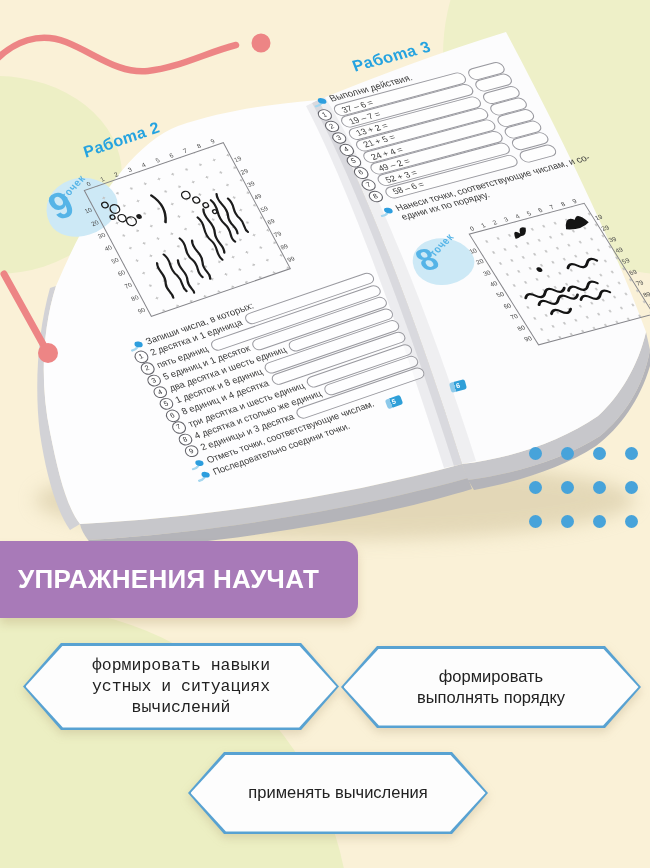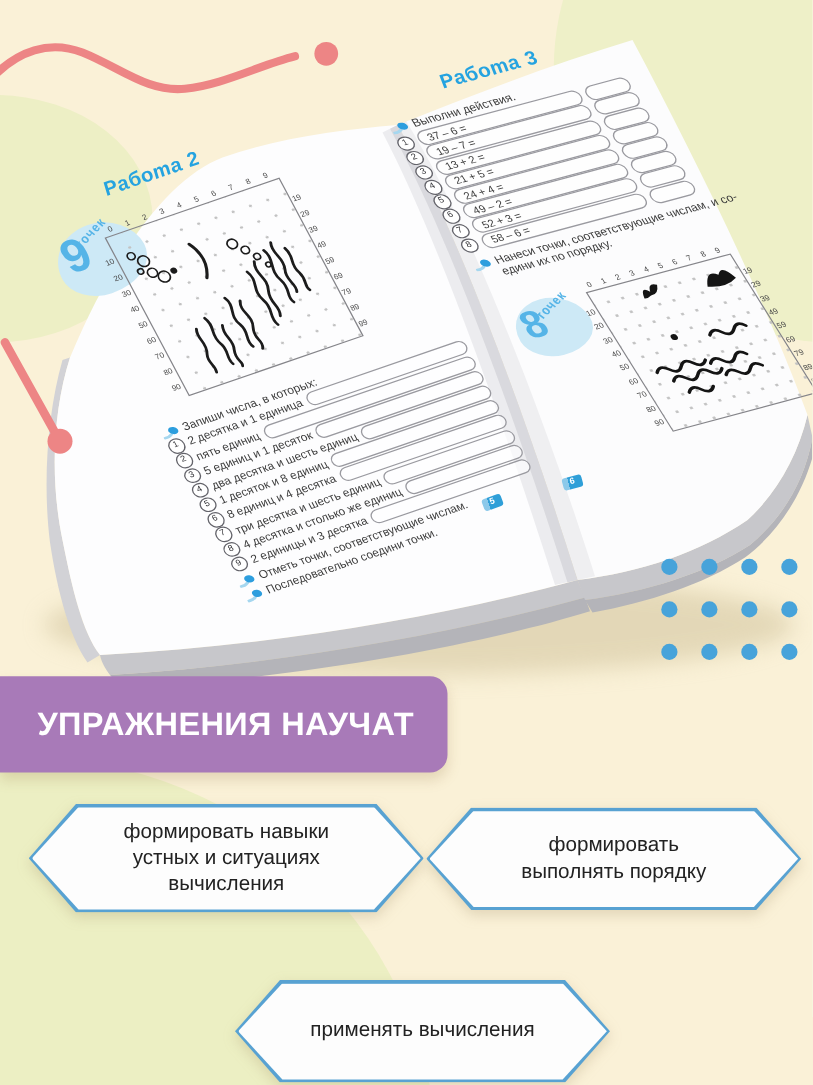--- a/index.html
+++ b/index.html
@@ -68,33 +68,33 @@
 
   
   .page-badge{position:absolute;width:16px;height:10px;border-radius:2.5px;
     background:linear-gradient(90deg,#8cc9ea 0 30%,#2f9fd8 30%);
     color:#fff;font-size:7px;font-weight:bold;text-align:center;line-height:10px;}
 
   
   .banner{position:absolute;left:0;top:541px;width:358px;height:77px;background:#a87ab8;
     border-radius:0 14px 14px 0;display:flex;align-items:center;
     box-shadow:0 6px 10px rgba(150,120,70,.22);}
-  .banner-text{margin-left:30px;font-size:26px;font-weight:bold;color:#fff;letter-spacing:.3px;white-space:nowrap;}
+  .banner-text{margin-left:18px;font-size:26px;font-weight:bold;color:#fff;letter-spacing:.3px;white-space:nowrap;}
 
   
   .hex{position:absolute;filter:drop-shadow(0 4px 5px rgba(160,140,100,.28));}
   .hex-border,.hex-fill{position:absolute;
     clip-path:polygon(0 50%,12% 0,88% 0,100% 50%,88% 100%,12% 100%);}
   .hex-border{inset:0;background:#58a2d2;}
   .hex-fill{inset:2.5px;background:#fdfdfd;}
   .hex-text{position:absolute;inset:0;display:flex;flex-direction:column;align-items:center;justify-content:center;
     font-size:16.5px;color:#222;line-height:1.28;text-align:center;}
-  .hex1{left:23px;top:643px;width:316px;height:87px;}
+  .hex1{left:23px;top:643px;width:316px;height:87px;font-family:Liberation Mono, monospace;}
   .hex2{left:341px;top:646px;width:300px;height:82px;}
-  .hex3{left:188px;top:784px;width:300px;height:82px;}
+  .hex3{left:188px;top:752px;width:300px;height:82px;}
 
   
   .dot-grid{position:absolute;left:529px;top:447px;display:grid;
     grid-template-columns:repeat(4,13px);grid-template-rows:repeat(3,13px);gap:21px 19px;}
   .bdot{width:13px;height:13px;border-radius:50%;background:#47a3da;}
 </style>
 </head>
 <body>
 
 <div class="scene">
@@ -414,21 +414,21 @@
   <div class="banner">
     <div class="banner-text">УПРАЖНЕНИЯ НАУЧАТ</div>
   </div>
 
   <div class="hex hex1">
     <div class="hex-border"></div>
     <div class="hex-fill"></div>
     <div class="hex-text">
         <span>формировать навыки</span>
         <span>устных и ситуациях</span>
-        <span>вычисления</span>
+        <span>вычислений</span>
       </div>
   </div>
   <div class="hex hex2">
     <div class="hex-border"></div>
     <div class="hex-fill"></div>
     <div class="hex-text">
         <span>формировать</span>
         <span>выполнять порядку</span>
       </div>
   </div>

